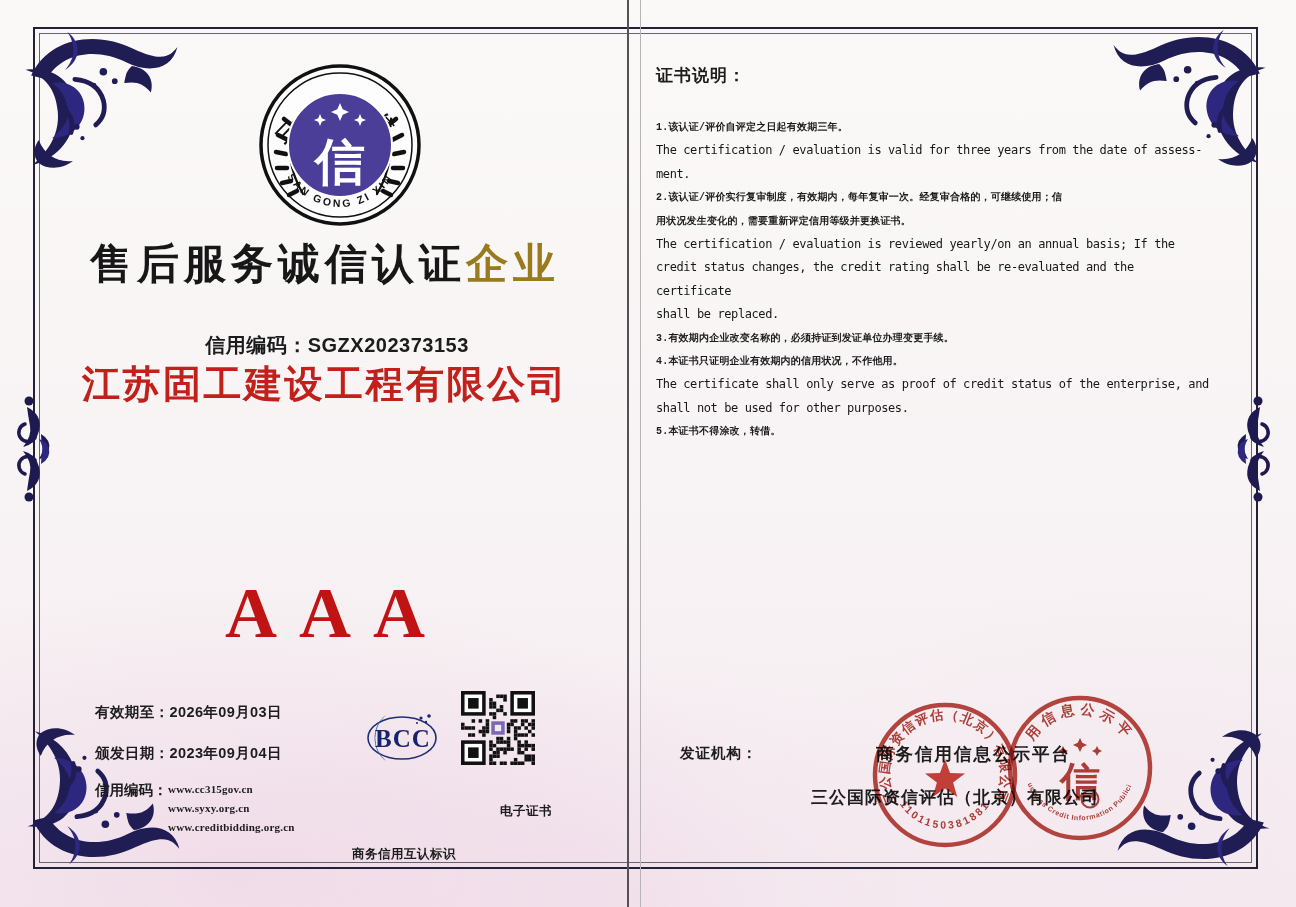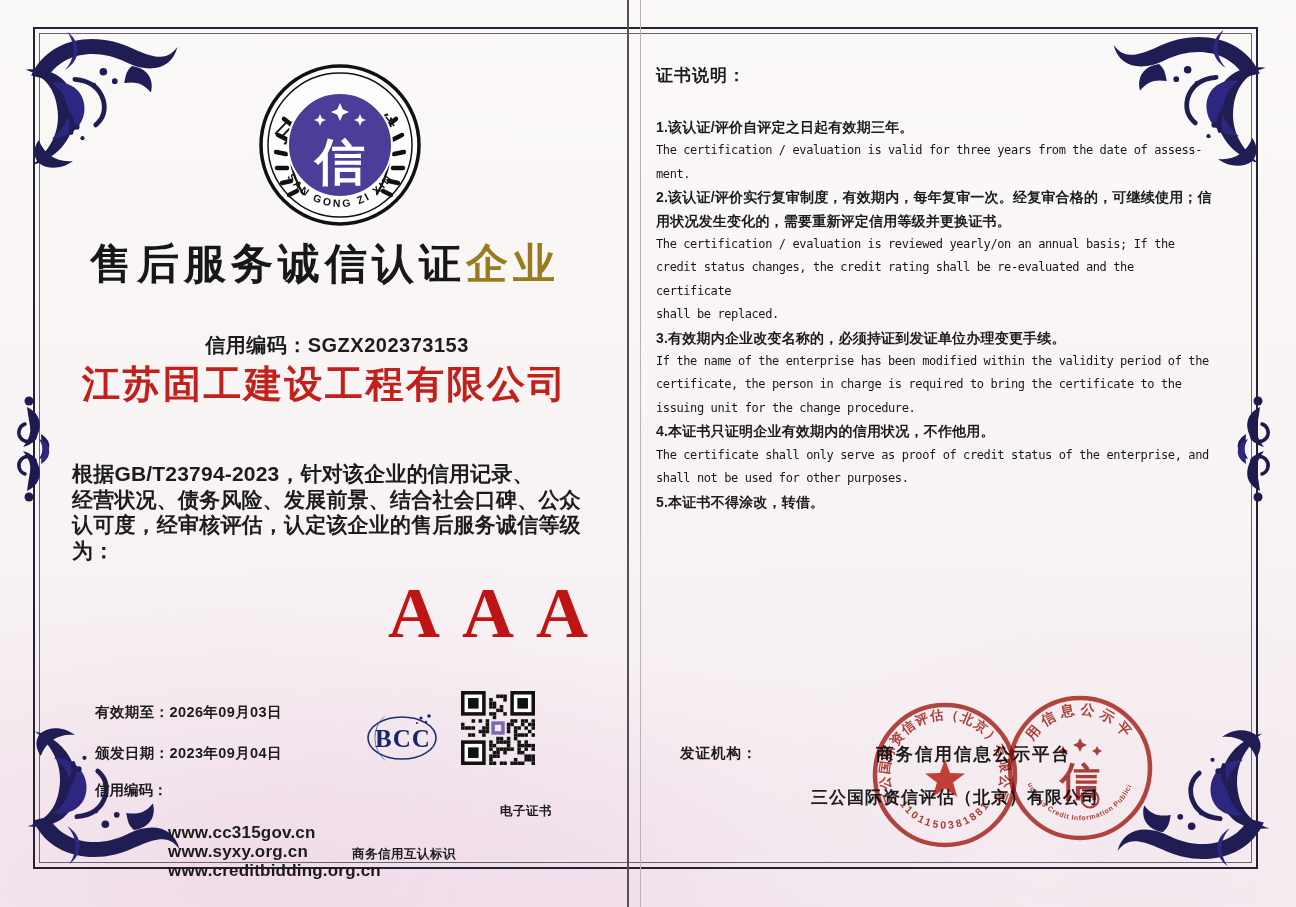--- a/index.html
+++ b/index.html
@@ -34,38 +34,38 @@
   .cert-title .gold{color:#9a7a1e;}
   .credit-line{left:52px;top:332px;width:570px;text-align:center;
     font-size:20px;font-weight:700;letter-spacing:.5px;}
   .company{left:40px;top:359px;width:570px;text-align:center;
     font-size:38px;font-weight:700;letter-spacing:2.5px;color:#c2201a;}
   .uscc-line{left:40px;top:427px;width:570px;text-align:center;
     font-size:17px;font-weight:700;letter-spacing:.3px;}
   .body-par{left:72px;top:461px;width:520px;font-size:21px;font-weight:700;
     line-height:25.5px;letter-spacing:.2px;white-space:pre-line;}
   .body-par{text-indent:0;}
-  .grade{left:40px;top:572px;width:570px;text-align:right;
+  .grade{left:40px;top:572px;width:570px;text-align:center;
     font-family:"Liberation Serif",serif;font-size:72px;font-weight:700;
     letter-spacing:22px;color:#c01414;padding-left:22px;box-sizing:border-box;}
   .date-line{left:95px;font-size:14.5px;font-weight:700;letter-spacing:.4px;}
   .dl-1{top:744px;text-align:right;} .dl-2{top:703px;text-align:right;}
   .query-label{left:95px;top:781px;font-size:14.5px;font-weight:700;}
-  .query-url{left:168px;font-family:Liberation Sans, sans-serif;
-    font-size:17px;font-weight:700;letter-spacing:.2px;margin-top:40px;}
+  .query-url{left:168px;font-family:Liberation Serif, serif;
+    font-size:11px;font-weight:700;letter-spacing:.2px;}
   .qu-1{top:783px;} .qu-2{top:802px;} .qu-3{top:821px;}
   .bcc-logo{left:361px;top:708px;width:80px;height:58px;}
   .qr{left:461px;top:691px;width:74px;height:74px;}
   .mark-label{top:803px;font-size:12.5px;font-weight:700;letter-spacing:.5px;}
   .ml-1{left:352px;margin-top:43px;} .ml-2{left:469px;padding-left:31px;}
   
   .notes-heading{left:656px;top:64px;font-size:17px;font-weight:700;letter-spacing:1px;}
   .notes-body{left:656px;top:116px;width:556px;}
-  .item-cn{white-space:pre-line;font-size:14px;font-weight:700;
-    line-height:23.4px;letter-spacing:.2px;}
+  .item-cn{white-space:pre-line;font-size:10px;font-weight:700;
+    line-height:23.4px;letter-spacing:.2px;font-family:Liberation Mono, monospace;}
   .item-en{white-space:pre-line;font-family:"DejaVu Sans Mono",monospace;
     font-size:12px;line-height:23.4px;letter-spacing:-.4px;color:#171717;}
   .issuer-label{left:680px;top:744px;font-size:14.5px;font-weight:700;letter-spacing:1px;}
   .issuer-overline{left:876px;top:742px;font-size:17.5px;font-weight:700;letter-spacing:2px;}
   .issuer-name{left:811px;top:786px;font-size:17px;font-weight:700;letter-spacing:1px;}
   .seal{opacity:.88;mix-blend-mode:multiply;}
   .seal-left{left:870px;top:700px;width:150px;height:150px;}
   .seal-right{left:1005px;top:693px;width:150px;height:150px;}
 </style>
 </head>
@@ -186,24 +186,20 @@
       <polygon points="63,52 64.8,56.2 69,58 64.8,59.8 63,64 61.2,59.8 57,58 61.2,56.2"></polygon>
       <polygon points="103,52 104.8,56.2 109,58 104.8,59.8 103,64 101.2,59.8 97,58 101.2,56.2"></polygon>
     </g>
     <text x="83" y="117" text-anchor="middle" font-size="50" font-weight="bold" fill="#fff">信</text>
   </svg>
 
   <div class="abs cert-title"><span>售后服务诚信认证</span><span class="gold">企业</span></div>
 
   <div class="abs credit-line">信用编码：SGZX202373153</div>
   <div class="abs company">江苏固工建设工程有限公司</div>
-  <div class="abs body-par">根据GB/T23794-2023，针对该企业的信用记录、
-经营状况、债务风险、发展前景、结合社会口碑、公众
-认可度，经审核评估，认定该企业的售后服务诚信等级
-为：</div>
   <div class="abs grade">AAA</div>
 
   <div class="abs date-line dl-1">颁发日期：2023年09月04日</div>
   <div class="abs date-line dl-2">有效期至：2026年09月03日</div>
   <div class="abs query-label">信用编码：</div>
   <div class="abs query-url qu-1">www.cc315gov.cn</div>
   <div class="abs query-url qu-2">www.syxy.org.cn</div>
   <div class="abs query-url qu-3">www.creditbidding.org.cn</div>
 
   <svg class="abs bcc-logo" viewBox="0 0 80 58">
@@ -350,23 +346,20 @@
   <div class="abs notes-body">
     <div class="item-cn">1.该认证/评价自评定之日起有效期三年。</div>
     <div class="item-en">The certification / evaluation is valid for three years from the date of assess-
 ment.</div>
     <div class="item-cn">2.该认证/评价实行复审制度，有效期内，每年复审一次。经复审合格的，可继续使用；信
 用状况发生变化的，需要重新评定信用等级并更换证书。</div>
     <div class="item-en">The certification / evaluation is reviewed yearly/on an annual basis; If the
 credit status changes, the credit rating shall be re-evaluated and the certificate
 shall be replaced.</div>
     <div class="item-cn">3.有效期内企业改变名称的，必须持证到发证单位办理变更手续。</div>
-    <div class="item-en">If the name of the enterprise has been modified within the validity period of the
-certificate, the person in charge is required to bring the certificate to the
-issuing unit for the change procedure.</div>
     <div class="item-cn">4.本证书只证明企业有效期内的信用状况，不作他用。</div>
     <div class="item-en">The certificate shall only serve as proof of credit status of the enterprise, and
 shall not be used for other purposes.</div>
     <div class="item-cn">5.本证书不得涂改，转借。</div>
   </div>
 
   <div class="abs issuer-label">发证机构：</div>
   <div class="abs issuer-overline">商务信用信息公示平台</div>
   <div class="abs issuer-name">三公国际资信评估（北京）有限公司</div>
 

